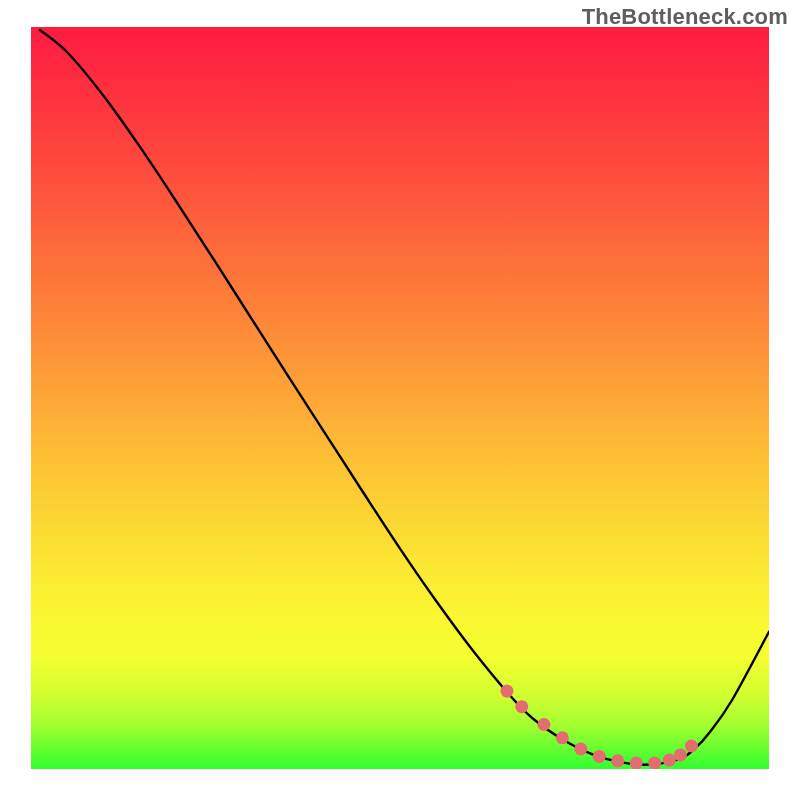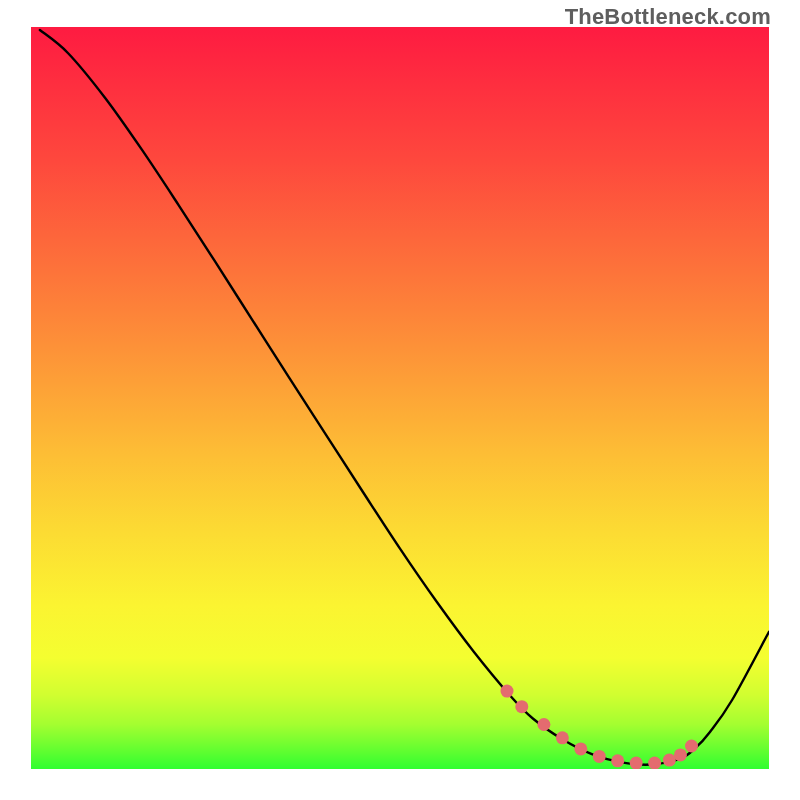--- a/index.html
+++ b/index.html
@@ -12,21 +12,21 @@
     font-family: Arial, Helvetica, sans-serif;
   }
   .stage {
     position: relative;
     width: 800px;
     height: 800px;
   }
   .watermark {
     position: absolute;
     top: 4px;
-    right: 29px;
+    right: 12px;
     font-size: 22px;
     font-weight: 600;
     color: #5e5e5e;
     letter-spacing: 0.2px;
     z-index: 10;
   }
   
   .plot-box {
     position: absolute;
     left: 31px;

